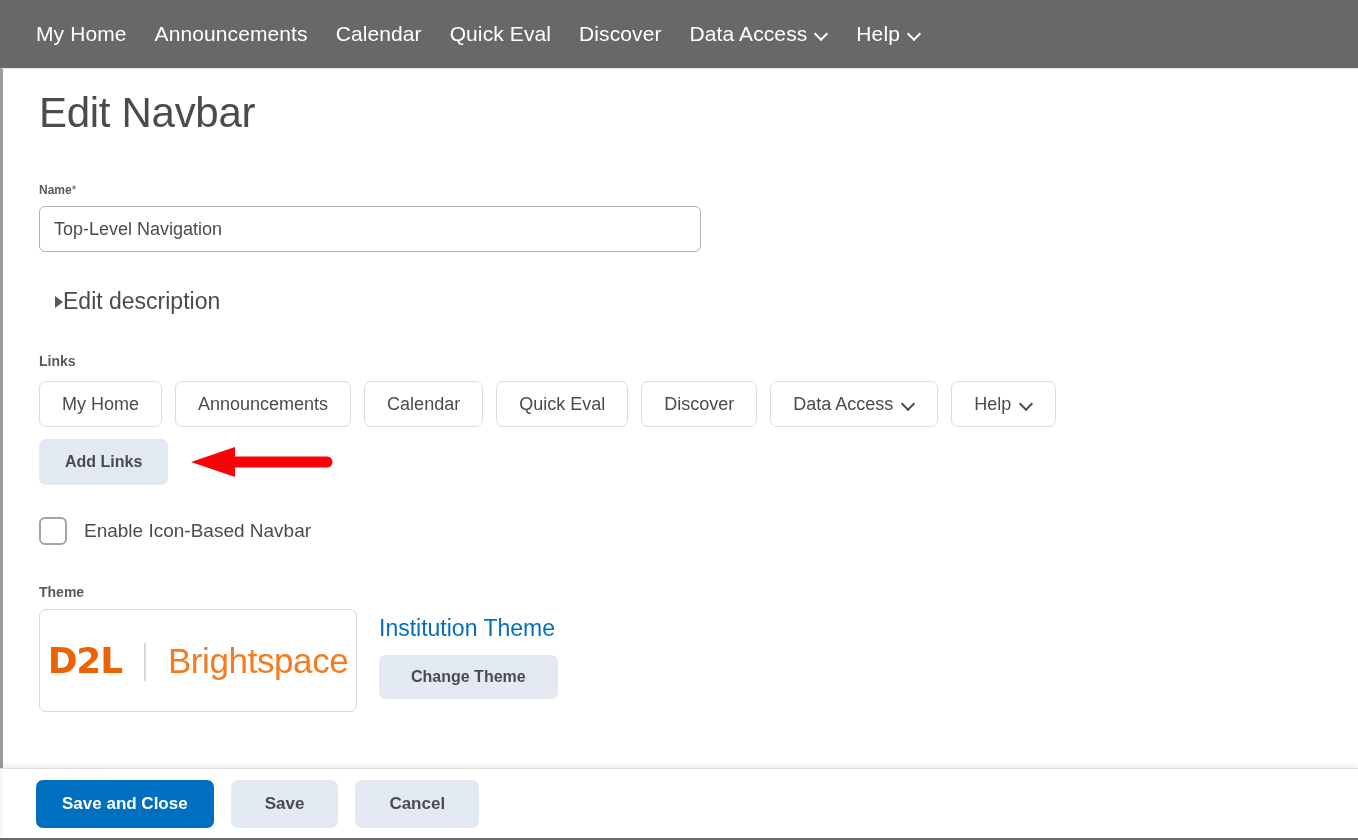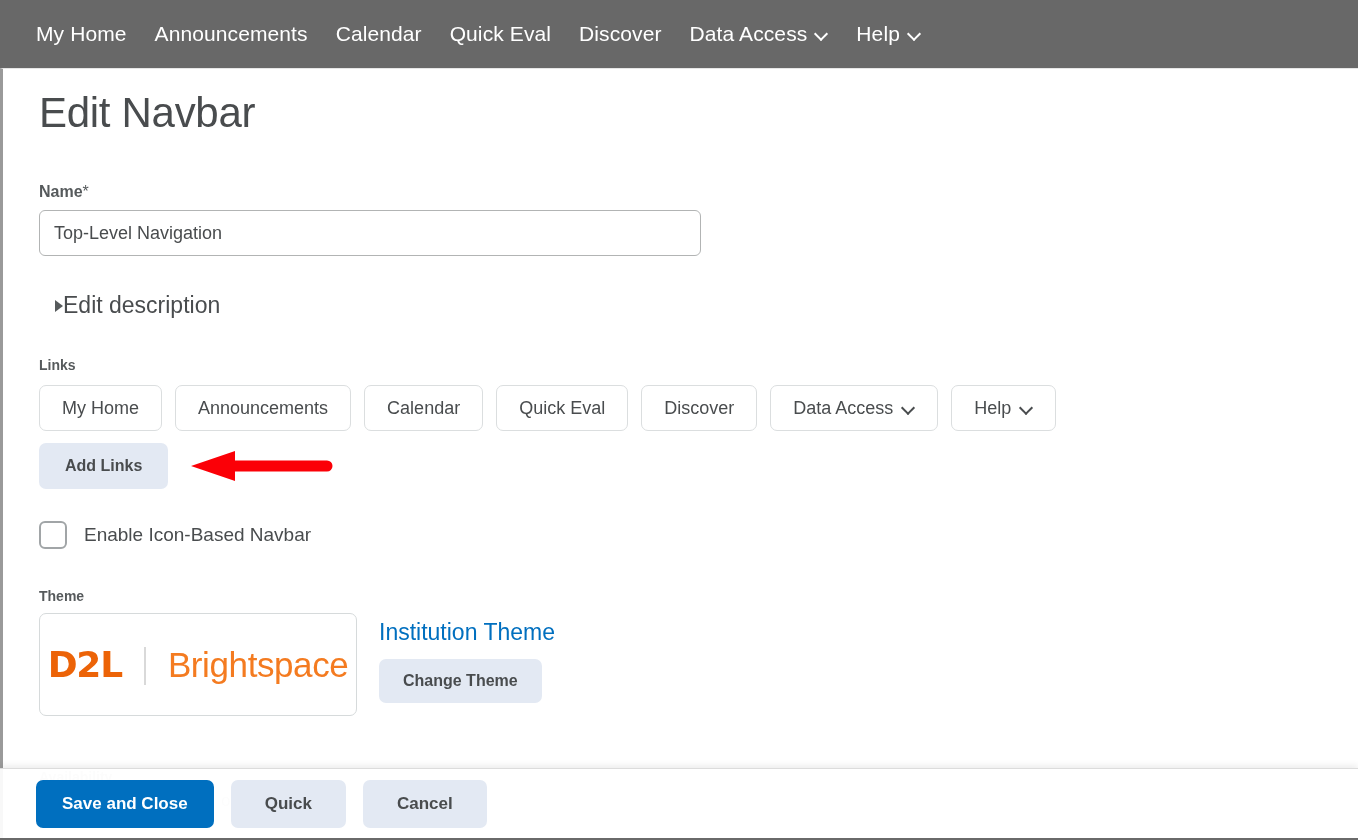--- a/index.html
+++ b/index.html
@@ -77,21 +77,21 @@
 
   .page-title {
     font-size: 42px;
     font-weight: 400;
     color: #494c4e;
     margin: 20px 0 0 36px;
     letter-spacing: -0.3px;
   }
 
   .field-label {
-    font-size: 16px;
+    font-size: 12px;
     font-weight: bold;
     color: #565a5c;
     margin: 46px 0 8px 36px;
   }
   .req { font-weight: normal; }
 
   .name-input {
     display: block;
     margin: 9px 0 0 36px;
     width: 662px;
@@ -268,21 +268,21 @@
   .change-theme {
     display: block;
     margin-top: 13px;
     height: 44px;
     background: #e3e9f3;
     border: none;
     border-radius: 7px;
     font-size: 16px;
     font-weight: bold;
     color: #494c4e;
-    padding: 0 24px;
+    padding: 0 32px;
     cursor: pointer;
     font-family: "Liberation Sans", sans-serif;
   }
 
   
   .ghost {
     position: absolute;
     left: 36px;
     top: 700px;
     font-size: 14px;
@@ -441,17 +441,17 @@
       </div>
     </div>
 
     <div class="ghost">Availability</div>
     <div class="ghost2">org</div>
 
   </div>
 
   <div class="footer">
     <button class="btn-primary">Save and Close</button>
-    <button class="btn-footer">Quick</button>
+    <button class="btn-footer">Save</button>
     <button class="btn-footer">Cancel</button>
   </div>
 
 </div>
 
 </body></html>

